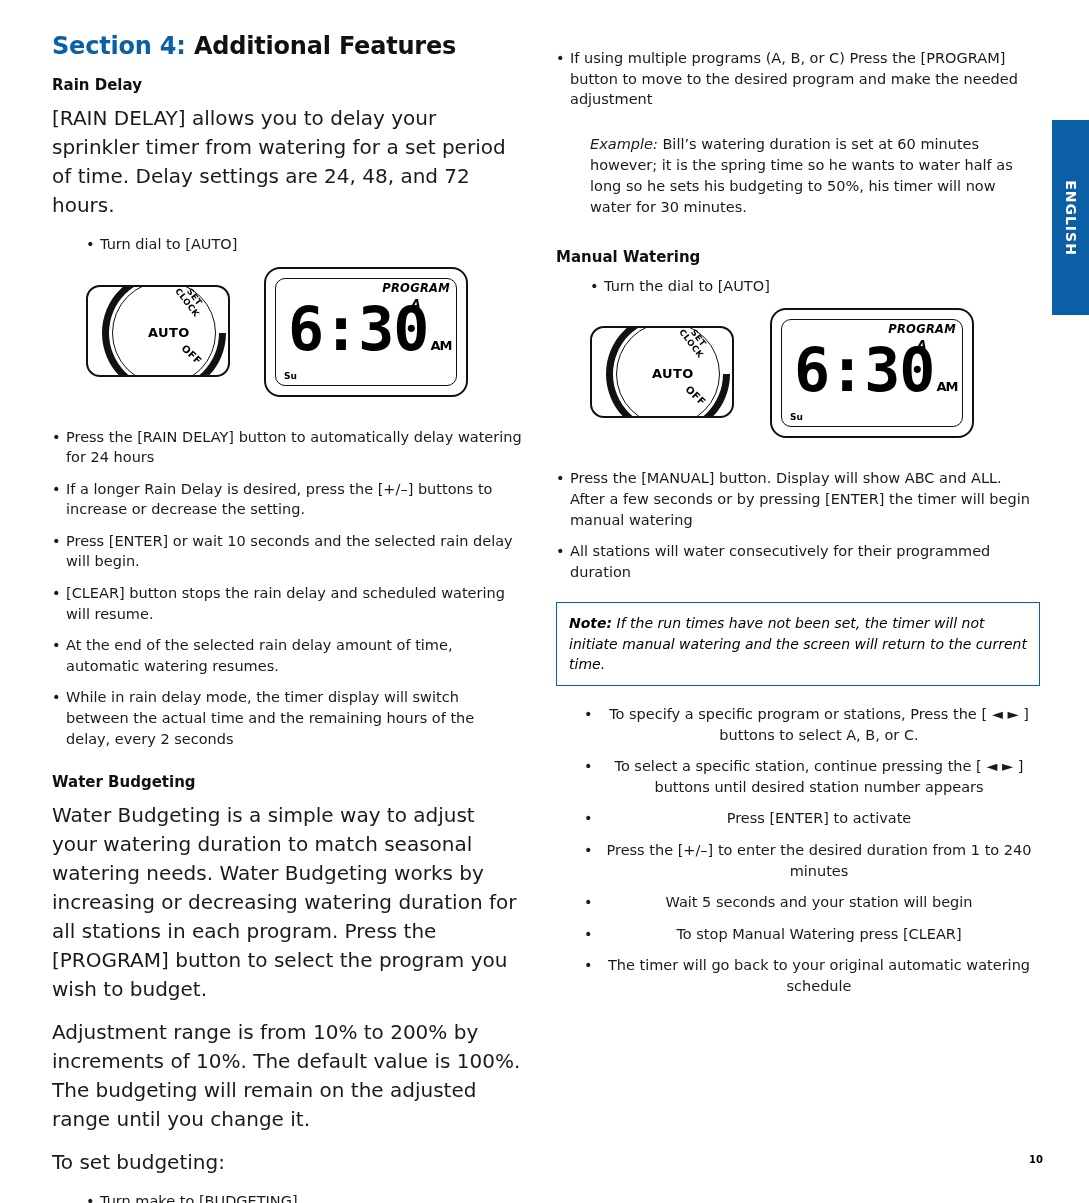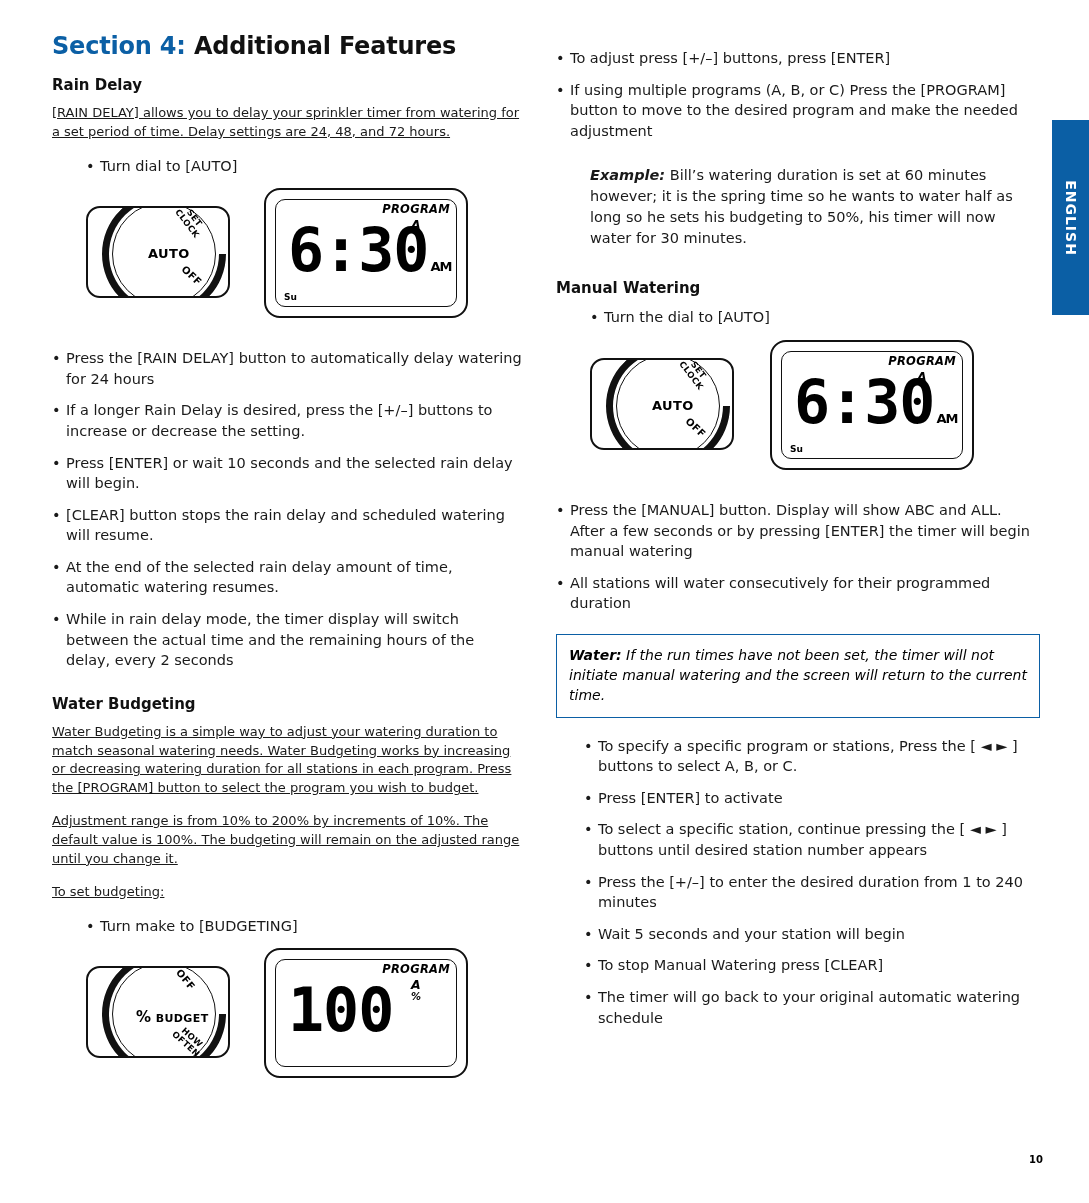--- a/index.html
+++ b/index.html
@@ -38,25 +38,24 @@
   }
   h1.section-title .sec-num { color: #0b5fa5; }
   h1.section-title .sec-name { color: #111111; }
   h2.sub {
     font-size: 15px;
     font-weight: bold;
     margin: 0 0 10px 0;
     color: #111;
   }
   p.body {
-    font-size: 13px;
+    font-size: 20px;
     line-height: 1.45;
     margin: 0 0 14px 0;
     color: #1a1a1a;
-    text-decoration: underline;
   }
   ul.bul {
     list-style: none;
     margin: 0 0 12px 0;
     padding: 0;
   }
   ul.bul.indent { margin-left: 34px; }
   ul.bul li {
     font-size: 14.5px;
     line-height: 1.42;
@@ -71,21 +70,21 @@
     left: 0;
     top: 0;
   }
   .example {
     font-size: 14.5px;
     line-height: 1.45;
     margin: 0 0 14px 0;
     margin-left: 34px;
     color: #1a1a1a;
   }
-  .example .lbl { font-style: italic; font-weight: bold; }
+  .example .lbl { font-style: italic; font-weight: normal; }
   .note-box {
     border: 1px solid #0b5fa5;
     padding: 10px 12px 11px 12px;
     margin: 20px 0 18px 0;
     font-size: 14px;
     line-height: 1.45;
     font-style: italic;
   }
   .note-box .lbl { font-weight: bold; font-style: italic; }
 
@@ -355,21 +354,20 @@
           </div>
         </div>
       </div>
     </div>
 
   </div>
 
   <div class="col-right">
 
     <ul class="bul">
-      <li>To adjust press [+/–] buttons, press [ENTER]</li>
       <li>If using multiple programs (A, B, or C) Press the [PROGRAM] button to move to the desired program and make the needed adjustment</li>
     </ul>
 
     <div class="example" style="margin-top:24px;">
       <span class="lbl">Example:</span>
       <span>Bill’s watering duration is set at 60 minutes however; it is the spring time so he wants to water half as long so he sets his budgeting to 50%, his timer will now water for 30 minutes.</span>
     </div>
 
     <h2 class="sub" style="margin-top:30px;">Manual Watering</h2>
 
@@ -404,28 +402,28 @@
         </div>
       </div>
     </div>
 
     <ul class="bul">
       <li>Press the [MANUAL] button. Display will show ABC and ALL. After a few seconds or by pressing [ENTER] the timer will begin manual watering</li>
       <li>All stations will water consecutively for their programmed duration</li>
     </ul>
 
     <div class="note-box">
-      <span class="lbl">Water:</span>
+      <span class="lbl">Note:</span>
       <span>If the run times have not been set, the timer will not initiate manual watering and the screen will return to the current time.</span>
     </div>
 
-    <ul class="bul indent" style="margin-left:28px;">
+    <ul class="bul indent" style="margin-left:28px;text-align:center;">
       <li>To specify a specific program or stations, Press the [ ◄ ► ] buttons to select A, B, or C.</li>
+      <li>To select a specific station, continue pressing the [ ◄ ► ] buttons until desired station number appears</li>
       <li>Press [ENTER] to activate</li>
-      <li>To select a specific station, continue pressing the [ ◄ ► ] buttons until desired station number appears</li>
       <li>Press the [+/–] to enter the desired duration from 1 to 240 minutes</li>
       <li>Wait 5 seconds and your station will begin</li>
       <li>To stop Manual Watering press [CLEAR]</li>
       <li>The timer will go back to your original automatic watering schedule</li>
     </ul>
 
   </div>
 
   <div class="lang-tab">
     <span>ENGLISH</span>

